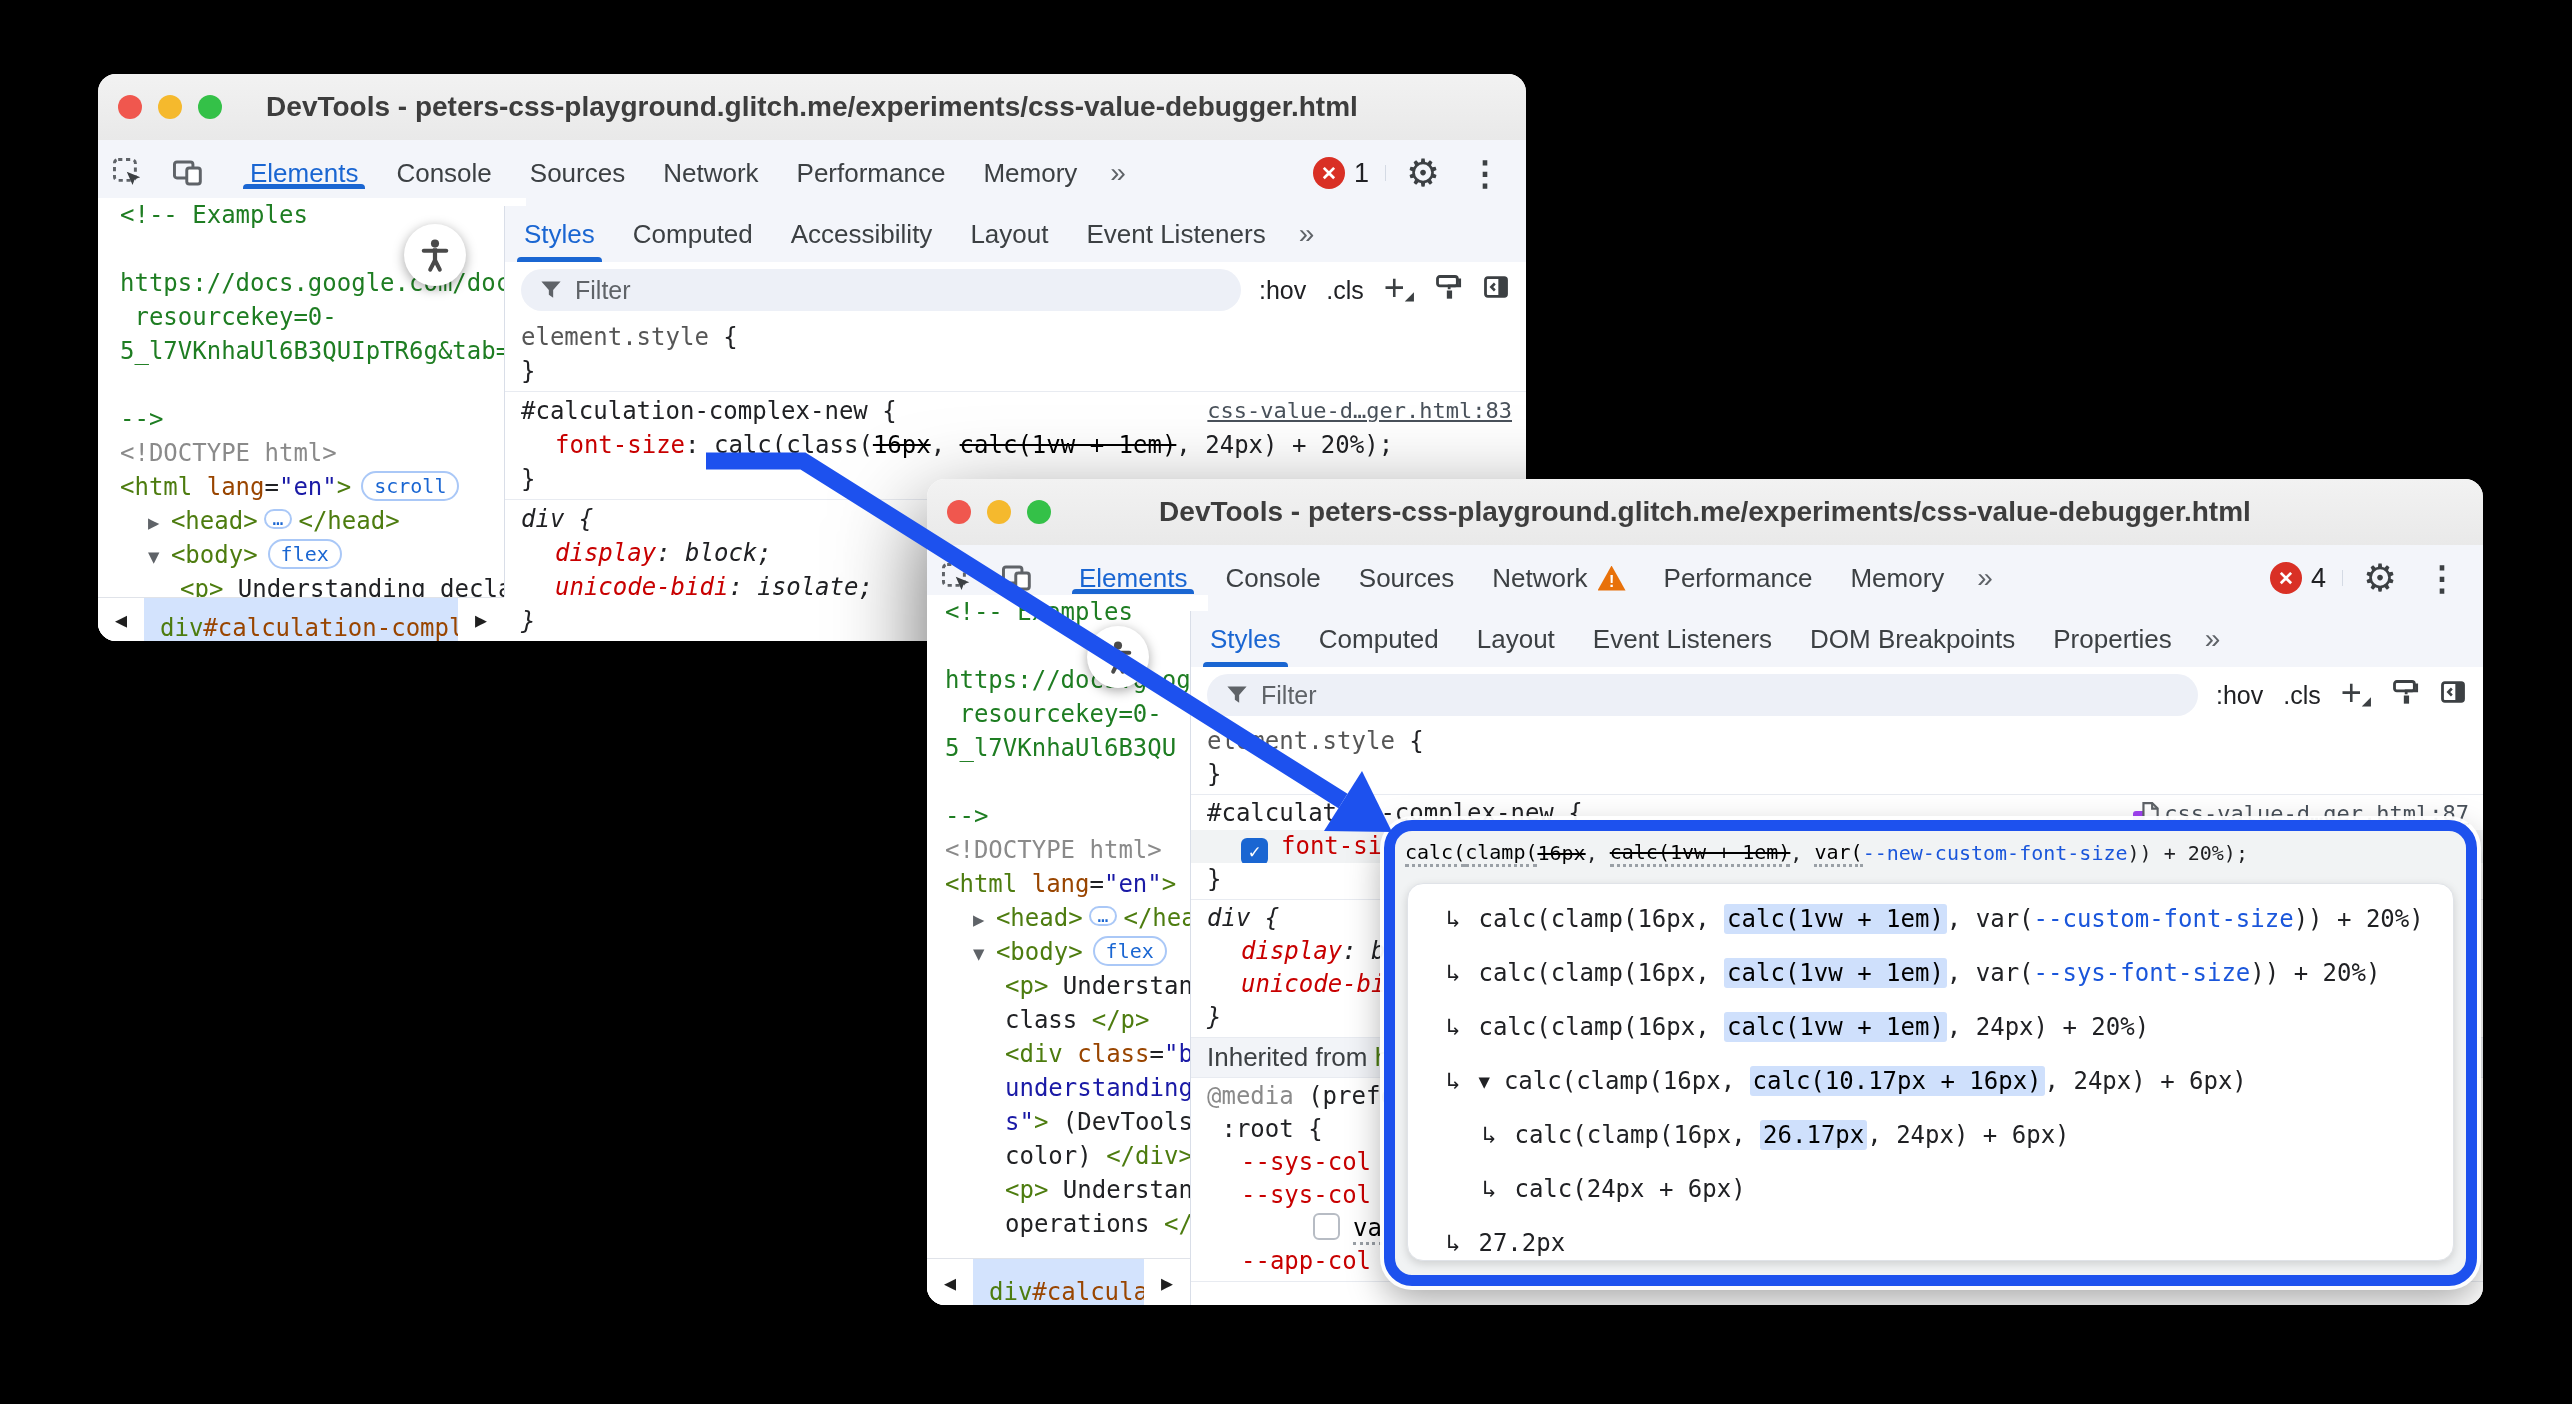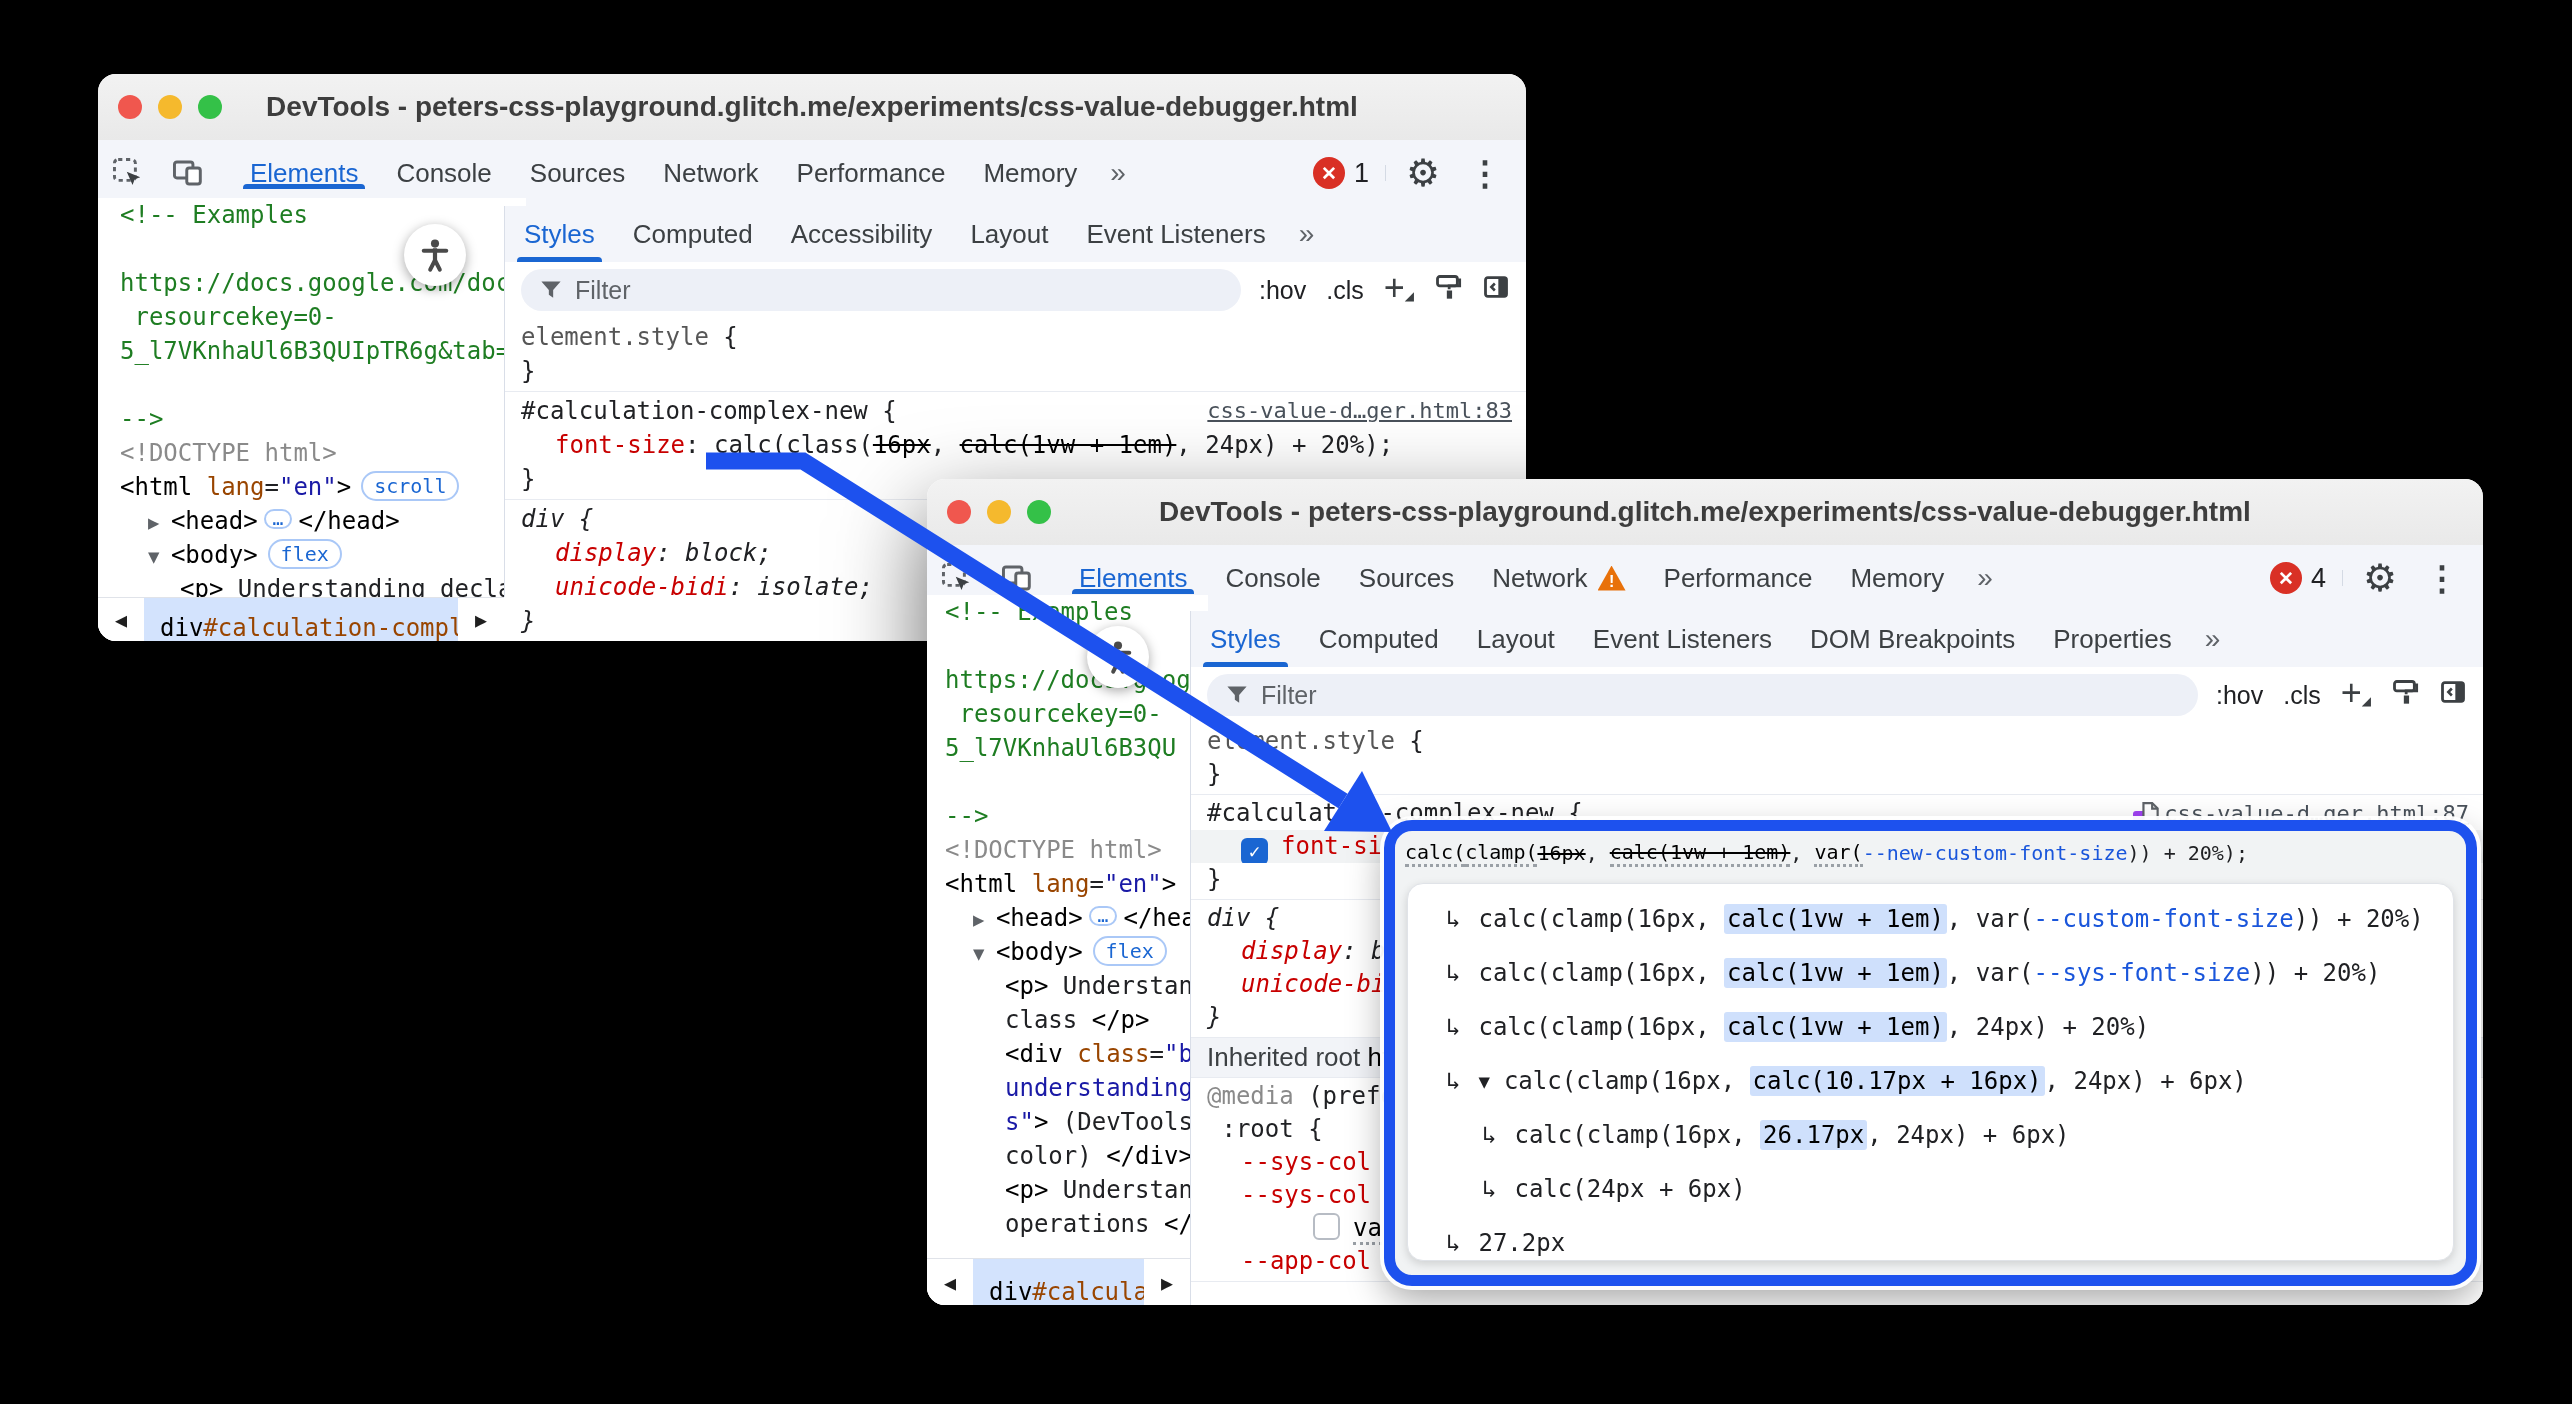--- a/index.html
+++ b/index.html
@@ -31,21 +31,21 @@
   .gear{font-size:38px;color:#3c4043;}
   .kebab{font-size:34px;color:#3c4043;font-weight:bold;}
   .warnTri{display:inline-block;width:28px;height:25px;background:#e8710a;margin-left:10px;
            clip-path:polygon(50% 0,100% 100%,0 100%);color:#fff;font-size:16px;font-weight:bold;
            text-align:center;line-height:32px;}
   
   .vdiv{position:absolute;width:1px;background:#d9dee8;}
   .dom{position:absolute;overflow:hidden;font-family:"DejaVu Sans Mono",monospace;font-size:24px;background:#fff;}
   .cline{height:34px;line-height:34px;white-space:pre;overflow:hidden;}
   .cline.ind1{padding-left:28px;}.cline.ind2{padding-left:60px;}
-  .com{color:#1e7d22;}.doc{color:#8a8a8a;}.tag{color:#000000;}.attr{color:#994500;}
+  .com{color:#1e7d22;}.doc{color:#8a8a8a;}.tag{color:#4d7c0f;}.attr{color:#994500;}
   .val{color:#1a1aa6;}.txt{color:#202124;}.selgray{color:#565656;}
   .arr{color:#5f6368;font-size:19px;}
   .badge{display:inline-block;border:2px solid #aac8f7;color:#1a66d2;border-radius:15px;
          padding:0 11px;font-size:20px;line-height:26px;margin-left:10px;vertical-align:2px;}
   .dots{display:inline-block;border:2px solid #aac8f7;color:#1a66d2;border-radius:13px;
         padding:0 7px;font-size:18px;line-height:16px;margin:0 6px;vertical-align:4px;}
   
   .subtabs{position:absolute;height:56px;background:#f3f5fa;border-bottom:1px solid #d9dee8;
            display:flex;align-items:stretch;overflow:hidden;}
   .subtabs .tab{font-size:26px;}
@@ -383,21 +383,21 @@
         <div class="sline ind1 hoverbg"><span class="cb">✓</span><span class="prop">font-size</span><span class="txt">:</span></div>
         <div class="sline"><span class="txt">}</span></div>
       </div>
       <div class="sblock ital">
         <div class="sline"><span class="txt">div {</span></div>
         <div class="sline ind1"><span class="prop">display</span><span class="txt">: block;</span></div>
         <div class="sline ind1"><span class="prop">unicode-bidi</span><span class="txt">: isolate;</span></div>
         <div class="sline"><span class="txt">}</span></div>
       </div>
       <div class="sblock header">
-        <div class="sline"><span class="hdrtxt">Inherited root </span><span class="tag">html</span></div>
+        <div class="sline"><span class="hdrtxt">Inherited from </span><span class="tag">html</span></div>
       </div>
       <div class="sblock">
         <div class="sline"><span class="doc">@media</span><span class="txt"> (prefers</span></div>
         <div class="sline"><span class="txt"> :root {</span></div>
         <div class="sline ind1"><span class="prop">--sys-col</span></div>
         <div class="sline ind1"><span class="prop">--sys-col</span></div>
         <div class="sline ind3"><span class="cb empty"></span><span class="fn">va</span></div>
         <div class="sline ind1"><span class="prop">--app-col</span></div>
       </div>
     </div>

